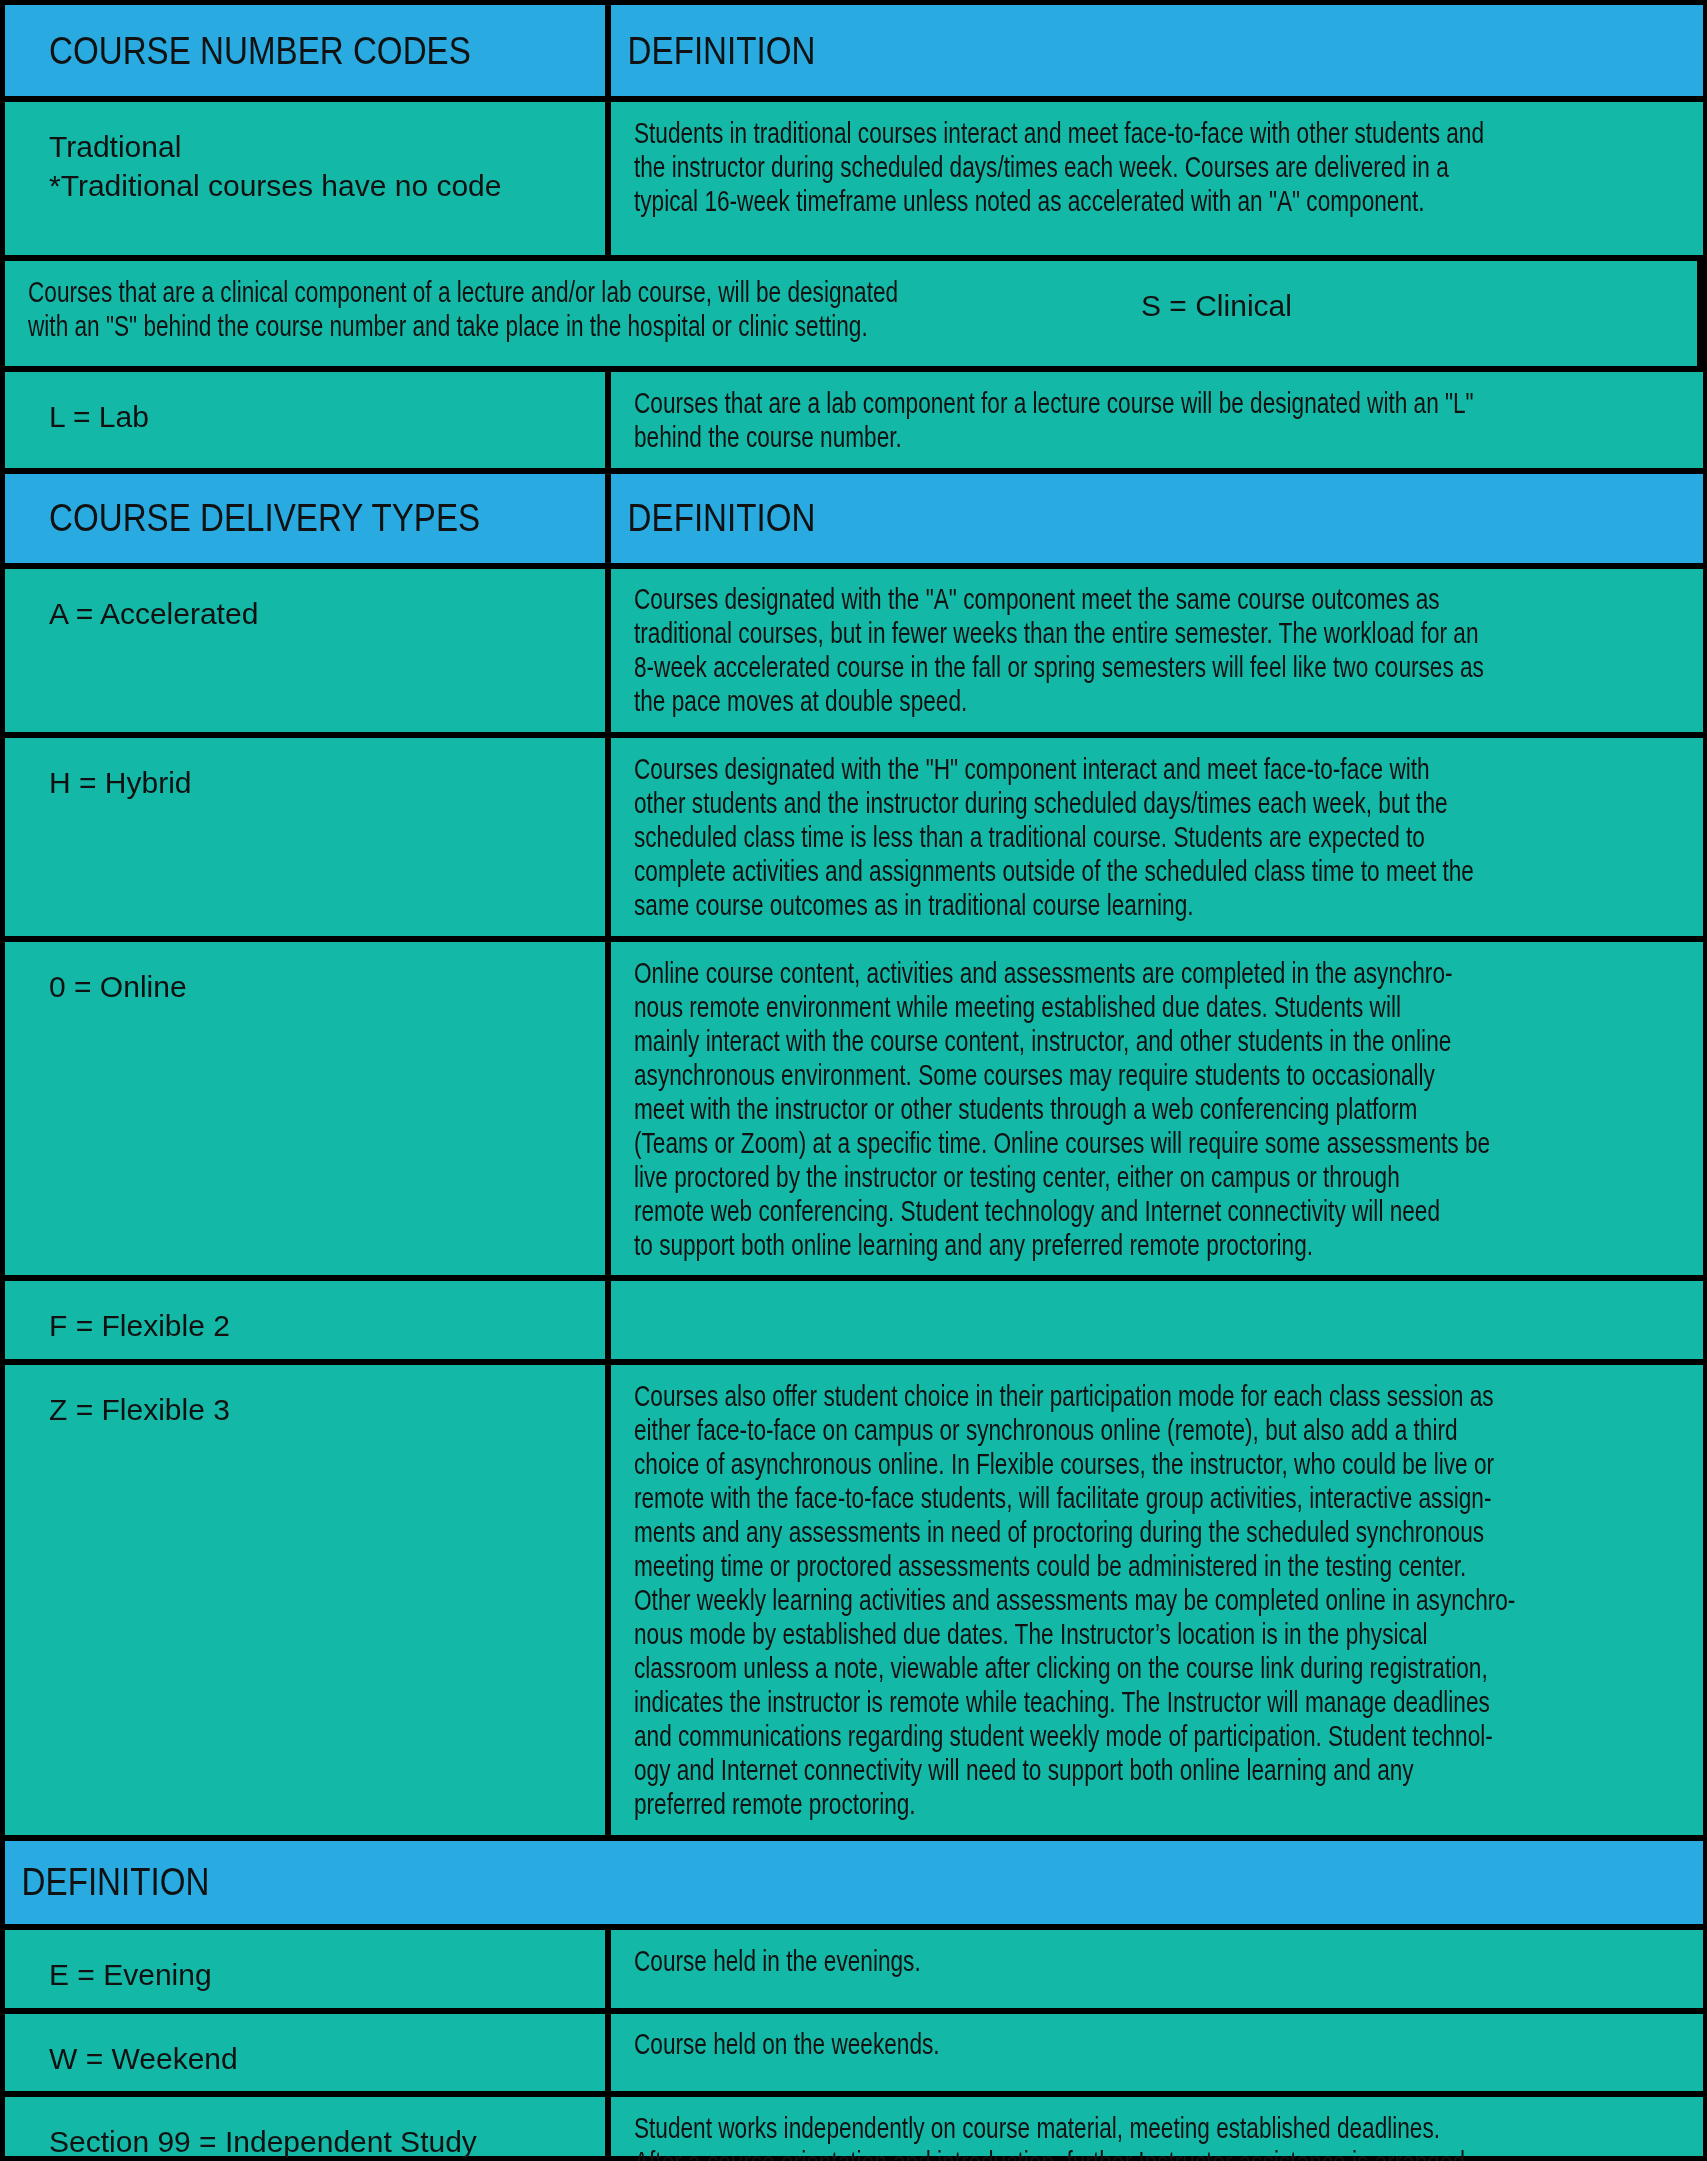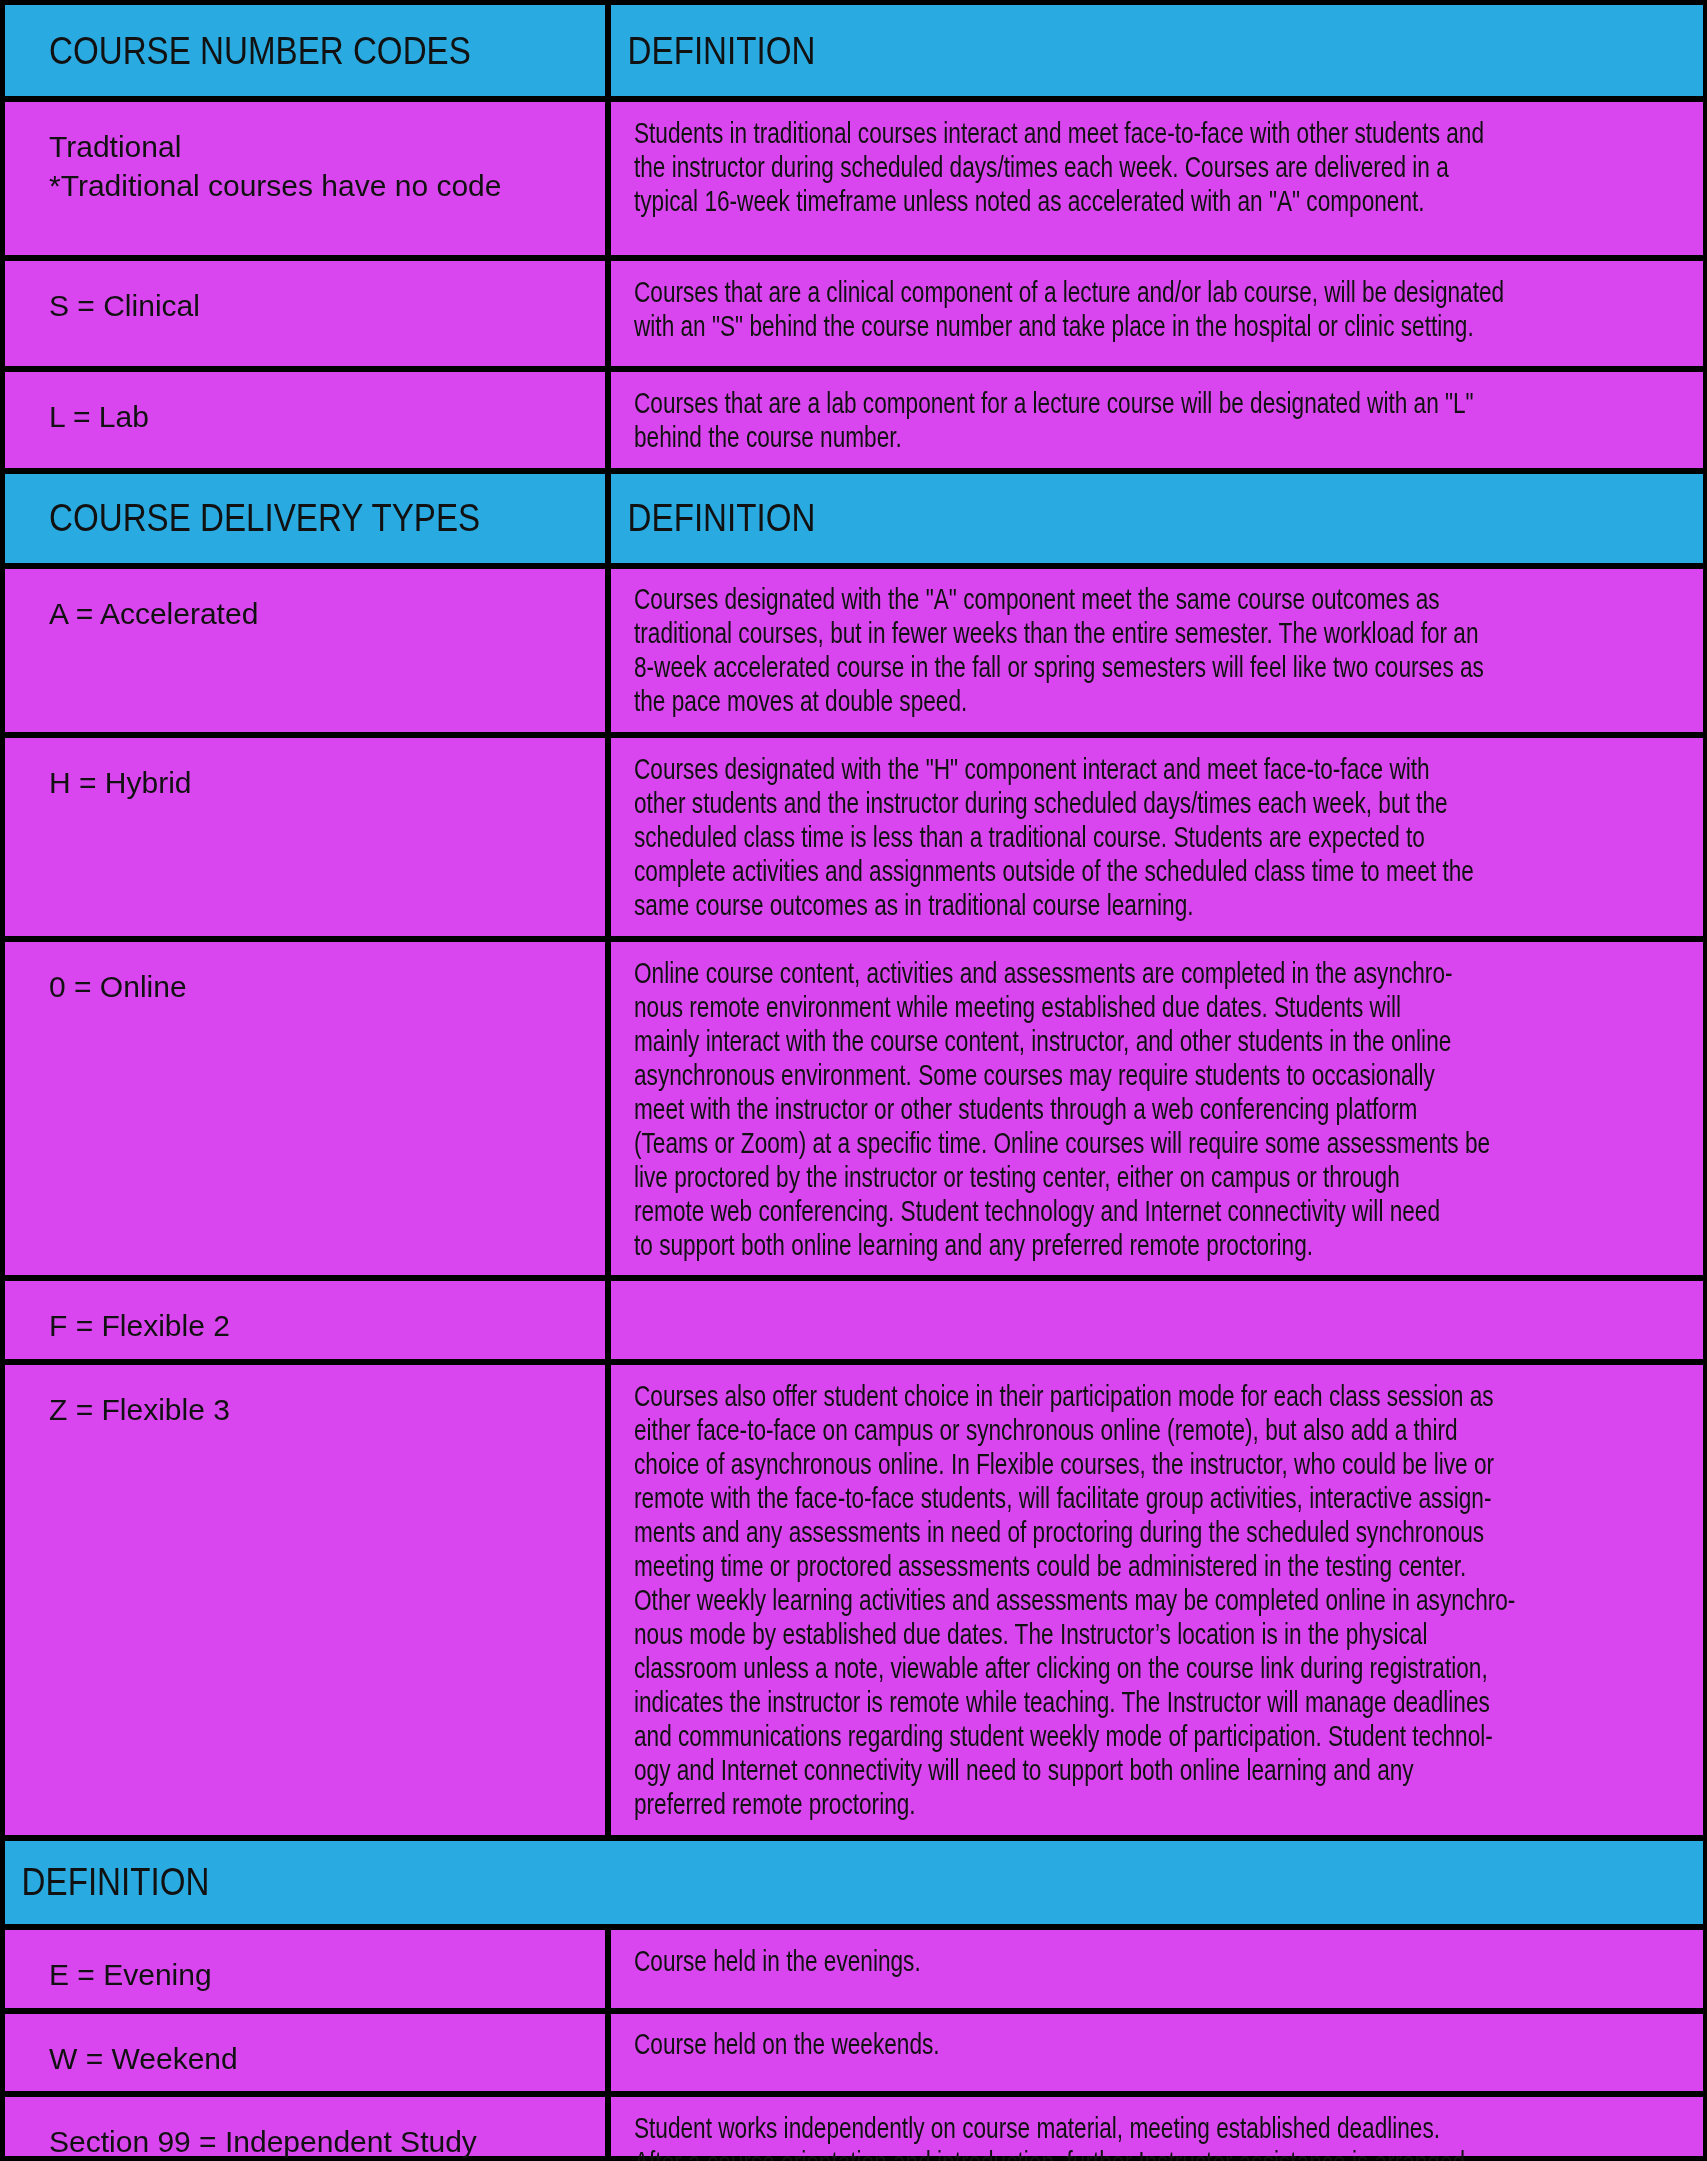--- a/index.html
+++ b/index.html
@@ -5,21 +5,21 @@
   :root{
     --accent:#29ABE2;
     --line:#000000;
     --ink:#0d0d0d;
   }
   html,body{margin:0;padding:0;background:#ffffff;}
   body{width:1708px;font-family:"Liberation Sans", sans-serif;color:var(--ink);}
   .table{
     width:1708px;height:2161px;box-sizing:border-box;
     border:5.5px solid var(--line);
-    display:flex;flex-direction:column;background:#d946ef;
+    display:flex;flex-direction:column;background:#14b8a6;
   }
   .row{display:flex;border-bottom:6.9px solid var(--line);flex:0 0 auto;}
   .row:last-child{border-bottom:none;flex:1 1 auto;}
   .cell{box-sizing:border-box;}
   .cell.left{flex:0 0 606px;width:606px;border-right:6.9px solid var(--line);}
   .cell.right{flex:1 1 auto;overflow:hidden;}
   .header-row{background:var(--accent);}
   .header-cell{display:flex;align-items:center;}
   .header-cell.left{padding-left:44px;}
   .header-cell.right{padding-right:255px;}
@@ -58,26 +58,26 @@
 *Traditional courses have no code</div>
     </div>
     <div class="cell right def-cell">
       <div class="def-text">Students in traditional courses interact and meet face-to-face with other students and
 the instructor during scheduled days/times each week. Courses are delivered in a
 typical 16-week timeframe unless noted as accelerated with an "A" component.</div>
     </div>
   </div>
 
   <div class="row" style="min-height:105px">
-    <div class="cell left label-cell">
-      <div class="code-label">S = Clinical</div>
-    </div>
     <div class="cell right def-cell">
       <div class="def-text">Courses that are a clinical component of a lecture and/or lab course, will be designated
 with an "S" behind the course number and take place in the hospital or clinic setting.</div>
+    </div>
+    <div class="cell left label-cell">
+      <div class="code-label">S = Clinical</div>
     </div>
   </div>
 
   <div class="row" style="min-height:79px">
     <div class="cell left label-cell">
       <div class="code-label">L = Lab</div>
     </div>
     <div class="cell right def-cell">
       <div class="def-text">Courses that are a lab component for a lecture course will be designated with an "L"
 behind the course number.</div>

